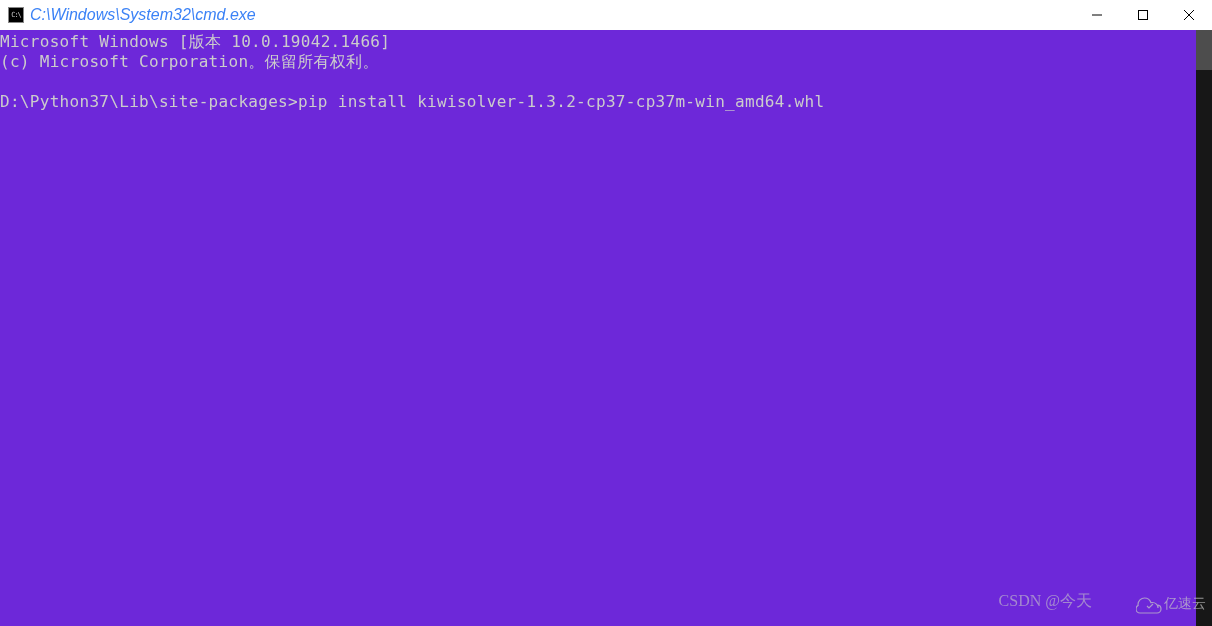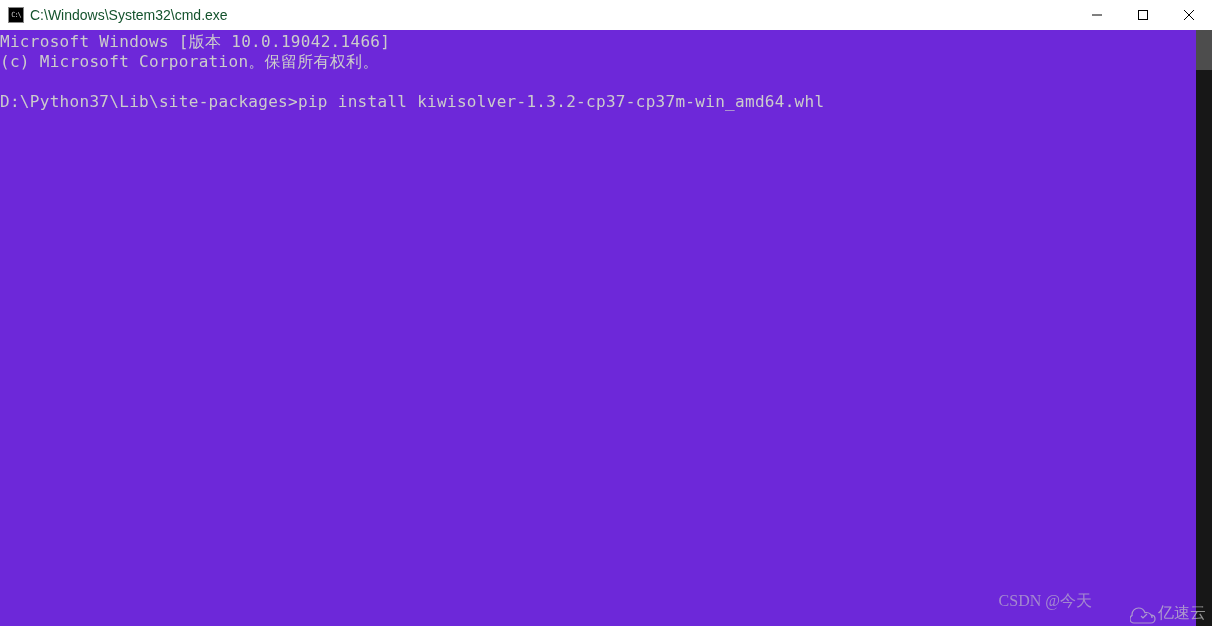--- a/index.html
+++ b/index.html
@@ -31,22 +31,23 @@
       margin-right: 6px;
       display: flex;
       align-items: center;
       justify-content: center;
       font-size: 7px;
       color: #ccc;
       font-family: monospace;
       letter-spacing: -1px;
     }
     .title-text {
-      font-size: 14px;
-      color: #14532d;
+      font-size: 16px;
+      color: #3b82f6;
+      font-style: italic;
     }
     .window-controls {
       position: absolute;
       right: 0;
       top: 0;
       height: 30px;
       display: flex;
     }
     .win-btn {
       width: 46px;
@@ -94,26 +95,26 @@
     .watermark-csdn {
       position: absolute;
       bottom: 14px;
       right: 120px;
       color: rgba(200,200,200,0.6);
       font-size: 16px;
       font-family: Liberation Serif, serif;
     }
     .watermark-cloud {
       position: absolute;
-      bottom: 2px;
+      bottom: 12px;
       right: 6px;
       display: flex;
       align-items: center;
       color: rgba(200,200,200,0.7);
-      font-size: 16px;
+      font-size: 14px;
       font-family: "Microsoft YaHei", sans-serif;
     }
     .cloud-icon {
       width: 28px;
       height: 20px;
     }
   </style>
 </head>
 <body>
 

